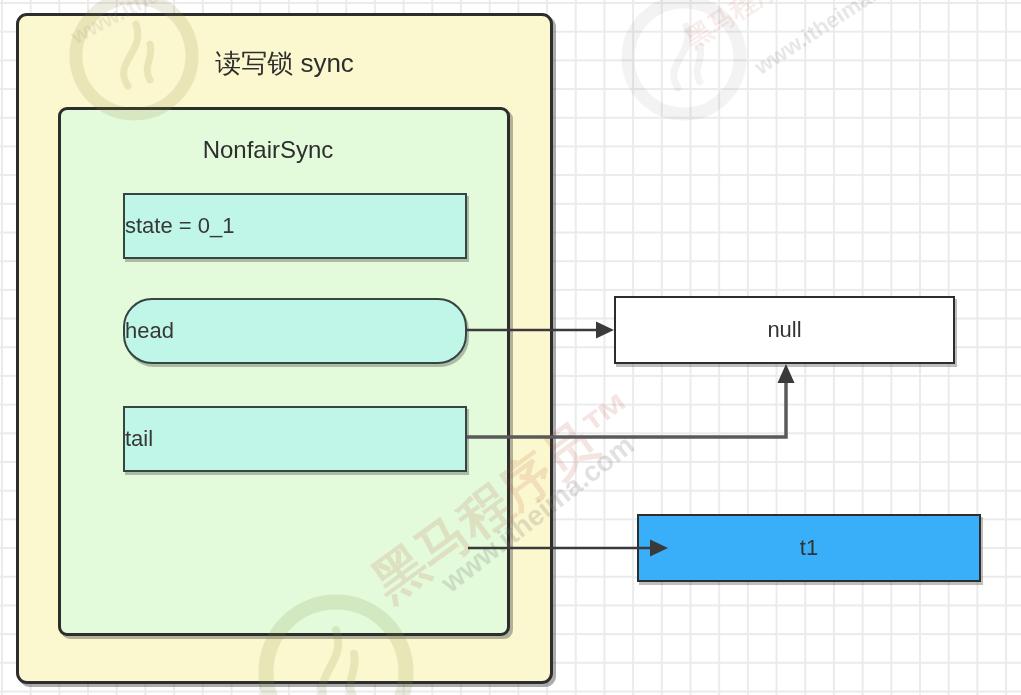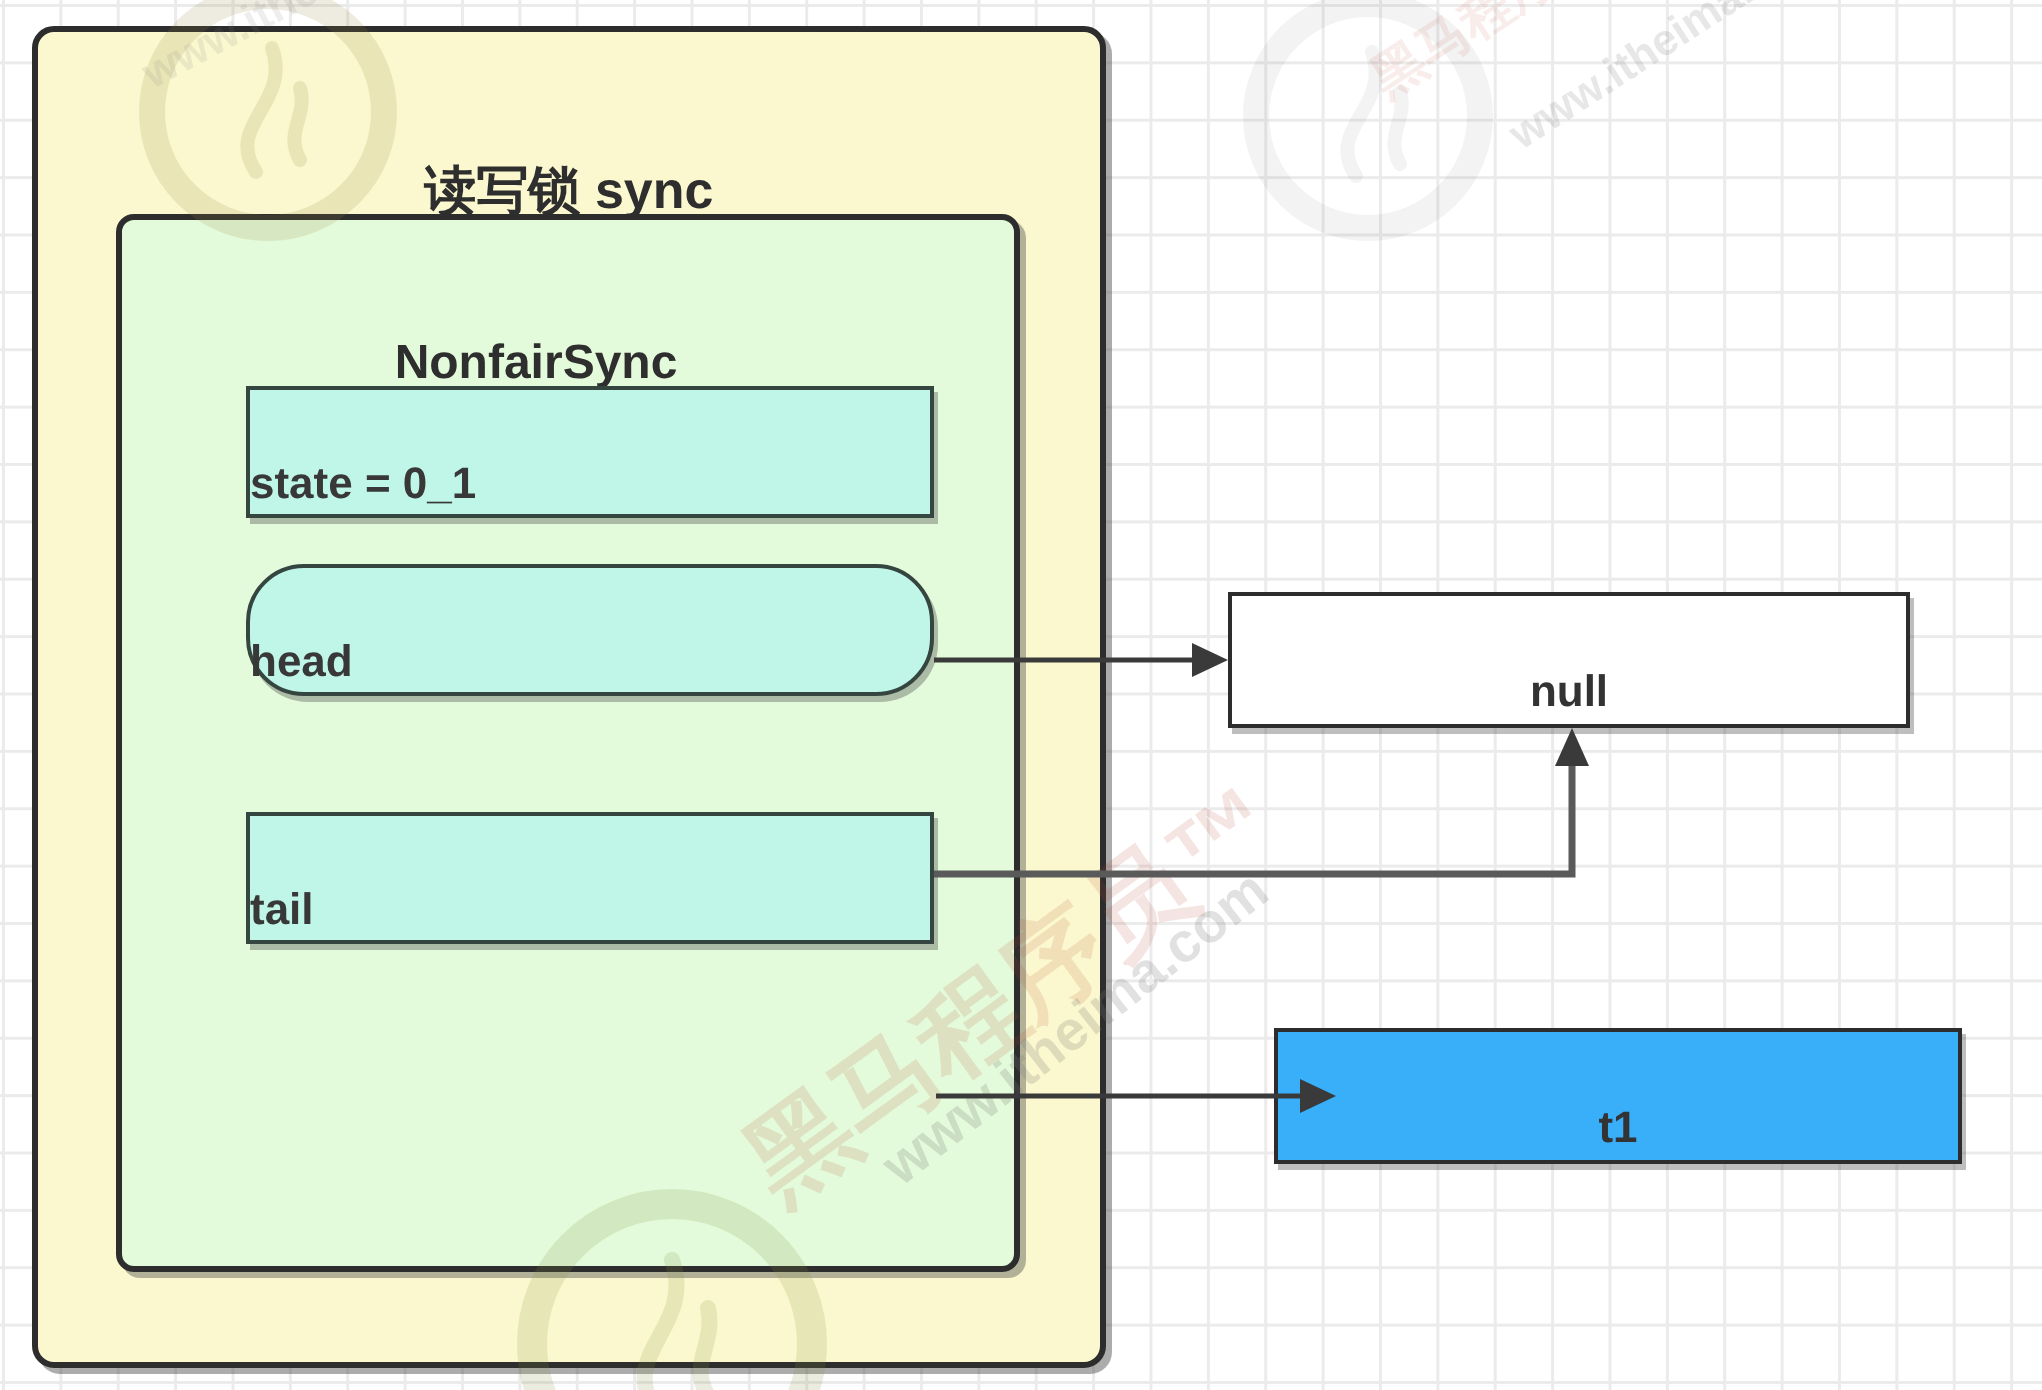--- a/index.html
+++ b/index.html
@@ -41,23 +41,22 @@
     display:flex;align-items:center;justify-content:flex-start;
   }
   .node-box{
     border:2.5px solid #2d2d2d;
     box-shadow:2px 3px 0 rgba(70,70,70,0.35);
     display:flex;align-items:center;justify-content:center;
   }
   .null-box{left:614px;top:296px;width:341px;height:68px;background:#ffffff;}
   .t1-box{left:637px;top:514px;width:344px;height:68px;background:#38AFF8;}
   .lbl{
-    font-weight:bold;color:#383838;
+    font-weight:normal;color:#383838;
     white-space:nowrap;
-    margin-top:32px;
   }
   .outer-title{
     position:absolute;left:16px;top:46px;width:537px;
     text-align:center;font-size:26px;color:#2e2e2e;
   }
   .inner-title{
     position:absolute;left:58px;top:136px;width:420px;
     text-align:center;font-size:24px;color:#2e2e2e;
   }
   .field-lbl{font-size:22px;}
@@ -83,21 +82,21 @@
 
   <div class="box outer-box"></div>
   <div class="lbl outer-title">读写锁 sync</div>
 
   <div class="box inner-box"></div>
   <div class="lbl inner-title">NonfairSync</div>
 
   <div class="box field-box" style="top:193px;">
     <span class="lbl field-lbl">state = 0_1</span>
   </div>
-  <div class="box field-box" style="top:282px;border-radius:29px;">
+  <div class="box field-box" style="top:298px;border-radius:29px;">
     <span class="lbl field-lbl">head</span>
   </div>
   <div class="box field-box" style="top:406px;">
     <span class="lbl field-lbl">tail</span>
   </div>
 
   <div class="box node-box null-box">
     <span class="lbl node-lbl">null</span>
   </div>
   <div class="box node-box t1-box">

